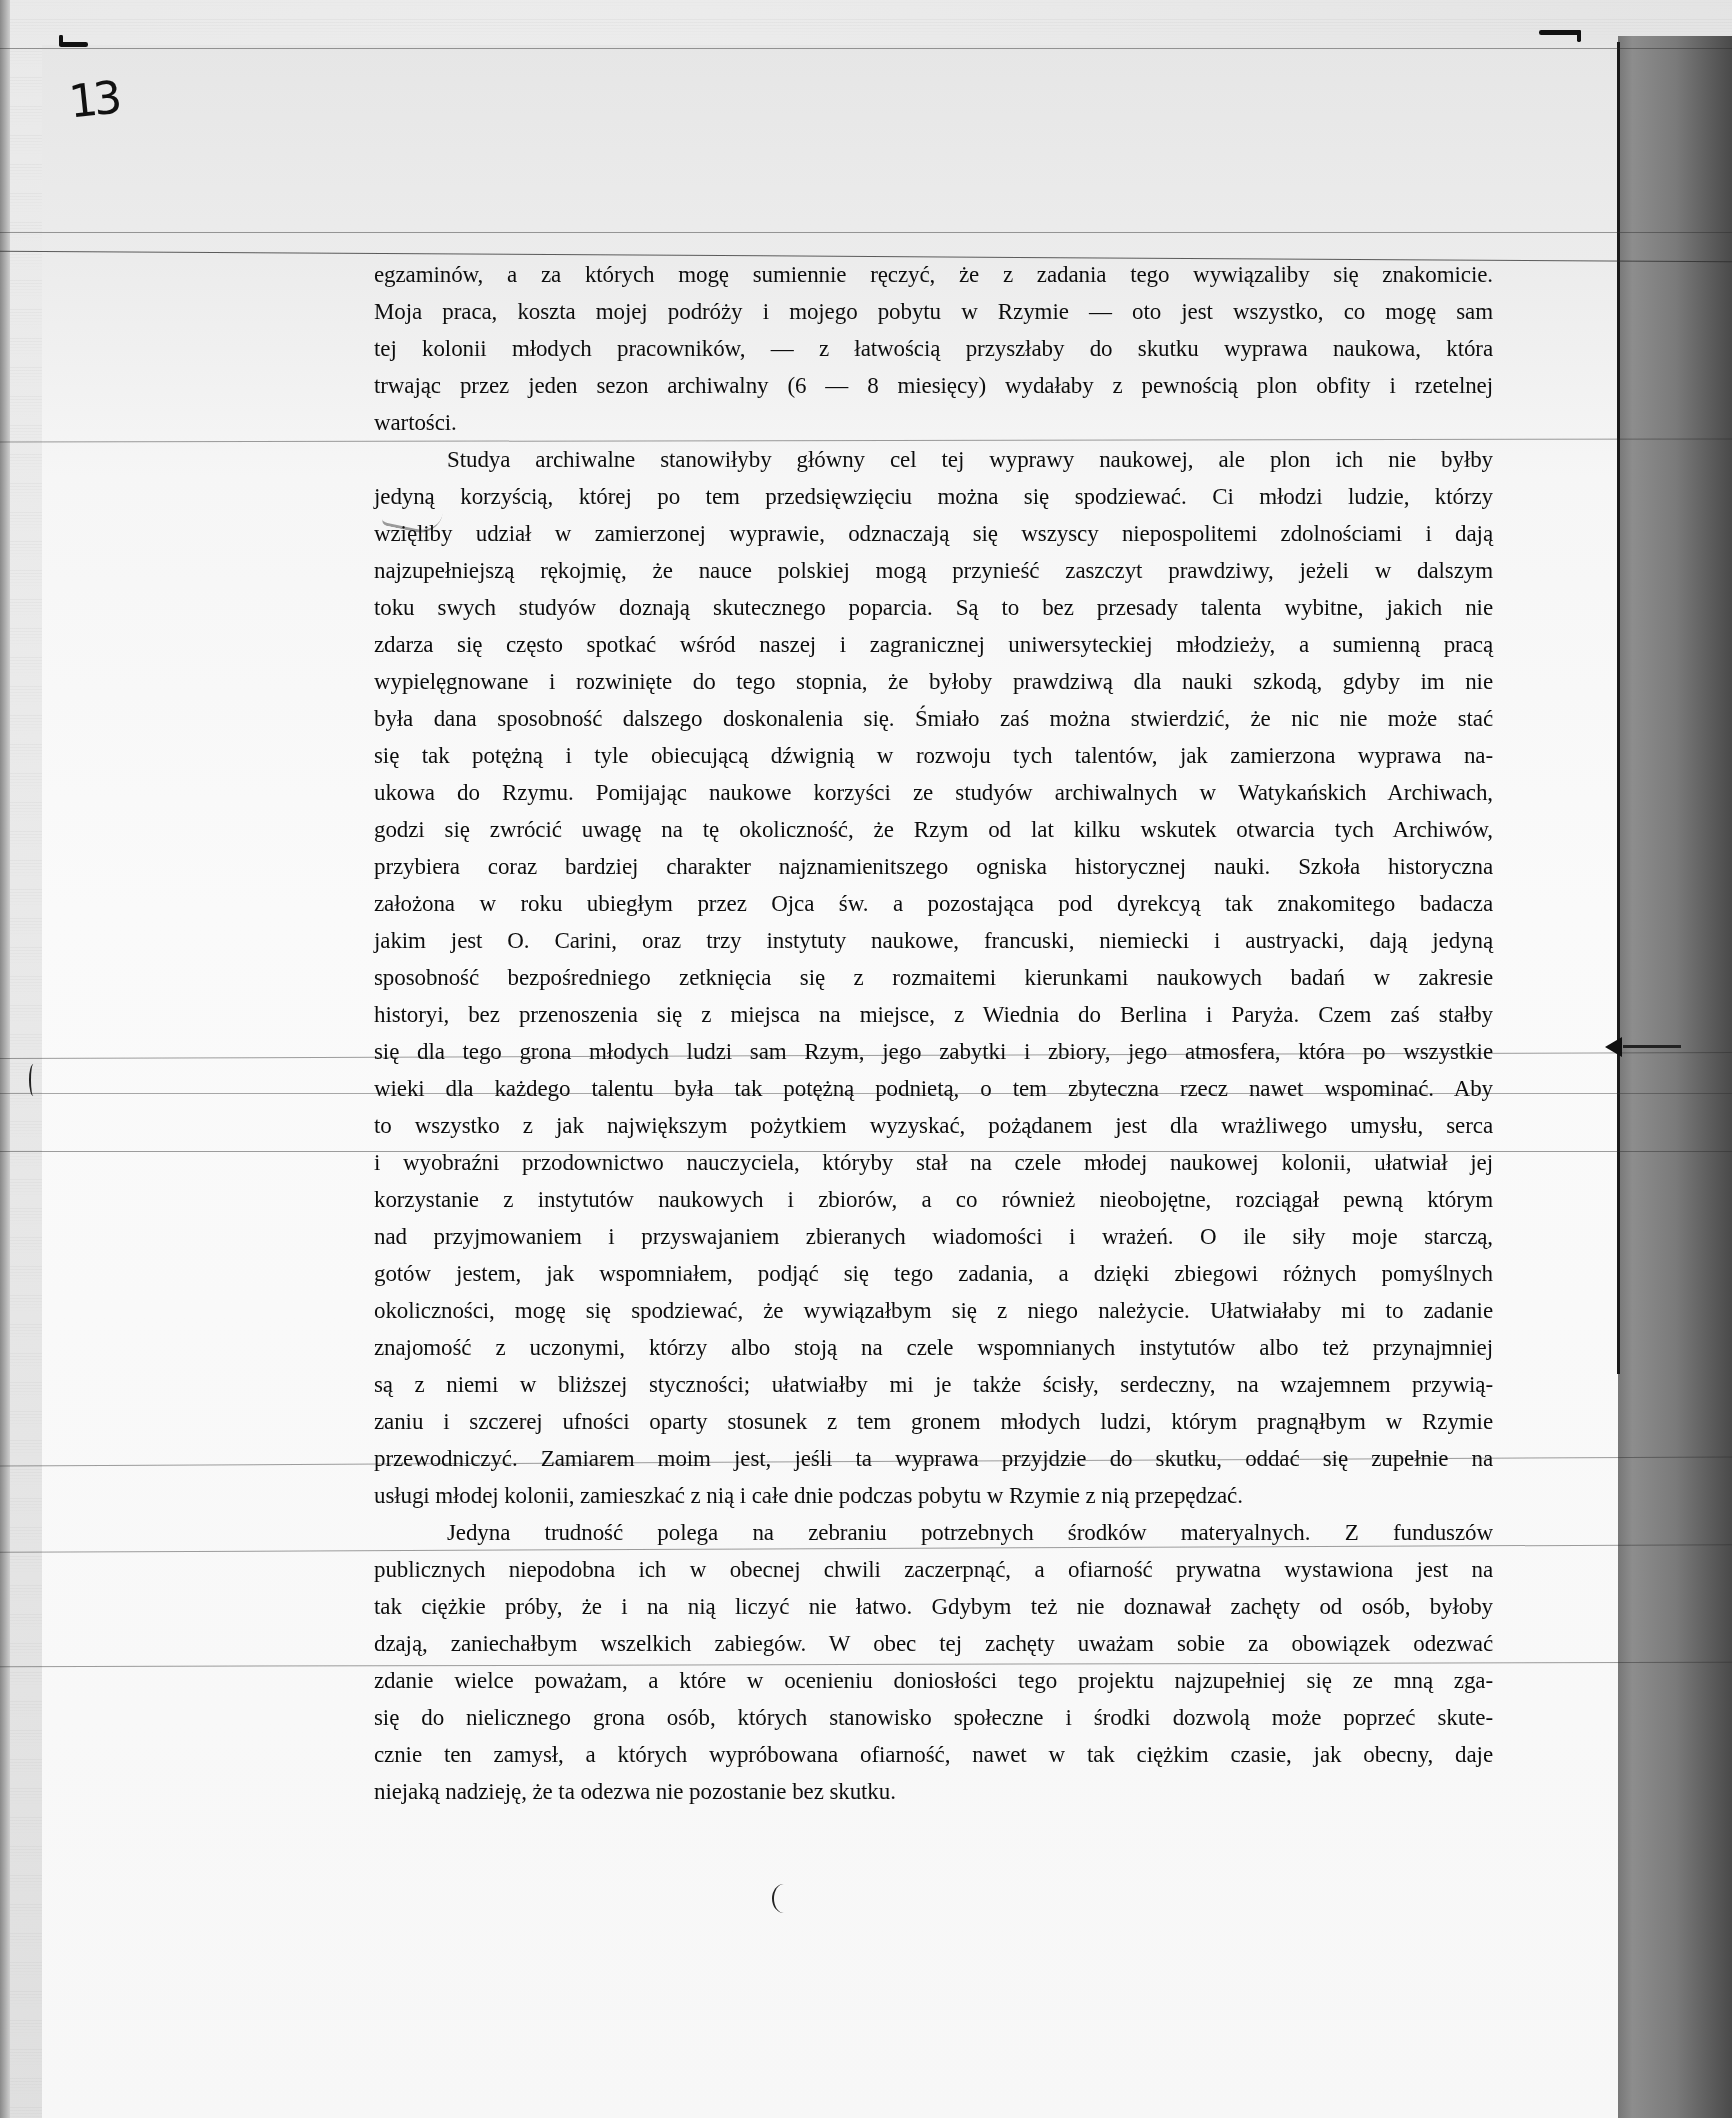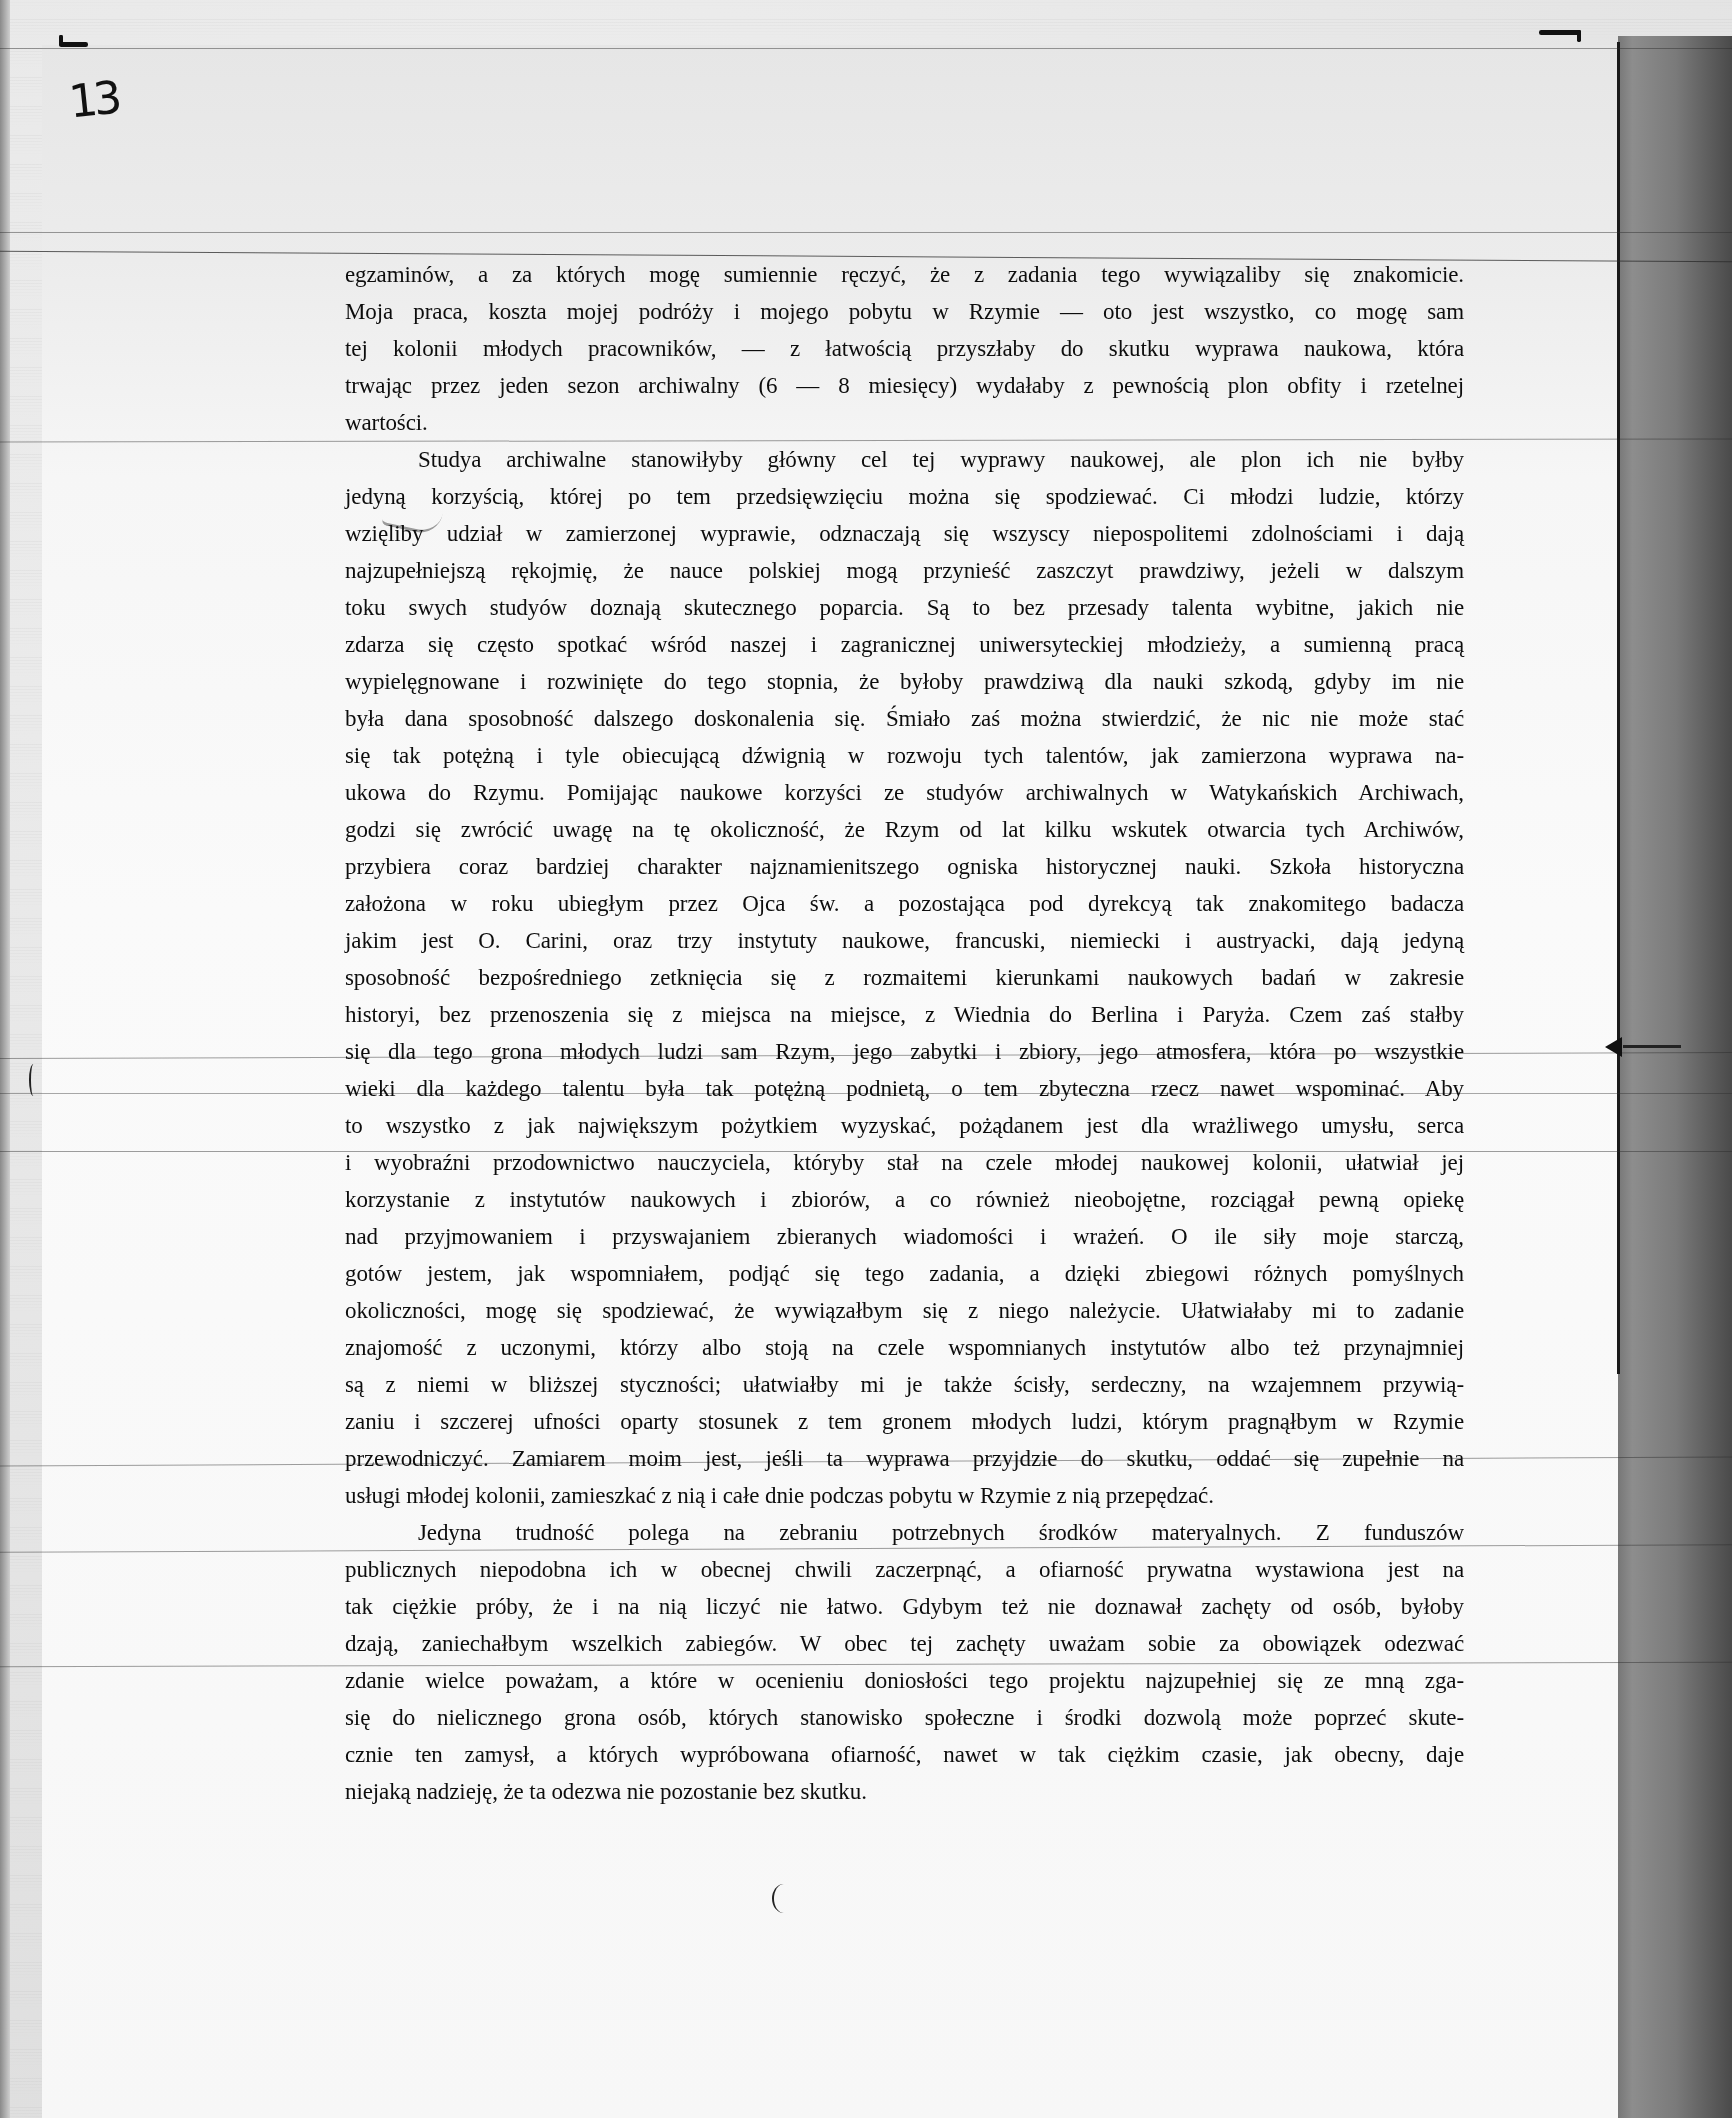--- a/index.html
+++ b/index.html
@@ -45,21 +45,21 @@
   .corner-mark.tr { left: 1539px; top: 30px; width: 42px; }
   .corner-mark.tr::after {
     content: ""; position: absolute; right: 0; top: 0; width: 4.3px; height: 11.5px; background: #111; border-radius: 1.4px;
   }
   .page-number {
     position: absolute; left: 69px; top: 73px;
     font-family: "DejaVu Sans", sans-serif; font-size: 45px; font-weight: 400;
     color: #111; transform: rotate(-6deg); letter-spacing: -4.3px;
   }
   .text-block {
-    position: absolute; left: 345px; top: 256px; width: 1119px;
+    position: absolute; left: 374px; top: 256px; width: 1119px;
     font-size: 23px; line-height: 37px; text-align: justify;
     letter-spacing: -0.1px;
   }
   .line {
     display: block; white-space: nowrap; text-align: justify; text-align-last: justify;
     height: 37px;
   }
   .line.last { text-align-last: left; }
   .line.indent { padding-left: 73px; }
   .arrow-mark {
@@ -129,21 +129,21 @@
     <span class="line">godzi się zwrócić uwagę na tę okoliczność, że Rzym od lat kilku wskutek otwarcia tych Archiwów,</span>
     <span class="line">przybiera coraz bardziej charakter najznamienitszego ogniska historycznej nauki. Szkoła historyczna</span>
     <span class="line">założona w roku ubiegłym przez Ojca św. a pozostająca pod dyrekcyą tak znakomitego badacza</span>
     <span class="line">jakim jest O. Carini, oraz trzy instytuty naukowe, francuski, niemiecki i austryacki, dają jedyną</span>
     <span class="line">sposobność bezpośredniego zetknięcia się z rozmaitemi kierunkami naukowych badań w zakresie</span>
     <span class="line">historyi, bez przenoszenia się z miejsca na miejsce, z Wiednia do Berlina i Paryża. Czem zaś stałby</span>
     <span class="line">się dla tego grona młodych ludzi sam Rzym, jego zabytki i zbiory, jego atmosfera, która po wszystkie</span>
     <span class="line">wieki dla każdego talentu była tak potężną podnietą, o tem zbyteczna rzecz nawet wspominać. Aby</span>
     <span class="line">to wszystko z jak największym pożytkiem wyzyskać, pożądanem jest dla wrażliwego umysłu, serca</span>
     <span class="line">i wyobraźni przodownictwo nauczyciela, któryby stał na czele młodej naukowej kolonii, ułatwiał jej</span>
-    <span class="line">korzystanie z instytutów naukowych i zbiorów, a co również nieobojętne, rozciągał pewną opiekę</span>
+    <span class="line">korzystanie z instytutów naukowych i zbiorów, a co również nieobojętne, rozciągał pewną którym</span>
     <span class="line">nad przyjmowaniem i przyswajaniem zbieranych wiadomości i wrażeń. O ile siły moje starczą,</span>
     <span class="line">gotów jestem, jak wspomniałem, podjąć się tego zadania, a dzięki zbiegowi różnych pomyślnych</span>
     <span class="line">okoliczności, mogę się spodziewać, że wywiązałbym się z niego należycie. Ułatwiałaby mi to zadanie</span>
     <span class="line">znajomość z uczonymi, którzy albo stoją na czele wspomnianych instytutów albo też przynajmniej</span>
     <span class="line">są z niemi w bliższej styczności; ułatwiałby mi je także ścisły, serdeczny, na wzajemnem przywią-</span>
     <span class="line">zaniu i szczerej ufności oparty stosunek z tem gronem młodych ludzi, którym pragnąłbym w Rzymie</span>
     <span class="line">przewodniczyć. Zamiarem moim jest, jeśli ta wyprawa przyjdzie do skutku, oddać się zupełnie na</span>
     <span class="line last">usługi młodej kolonii, zamieszkać z nią i całe dnie podczas pobytu w Rzymie z nią przepędzać.</span>
   </div>
   <div>

